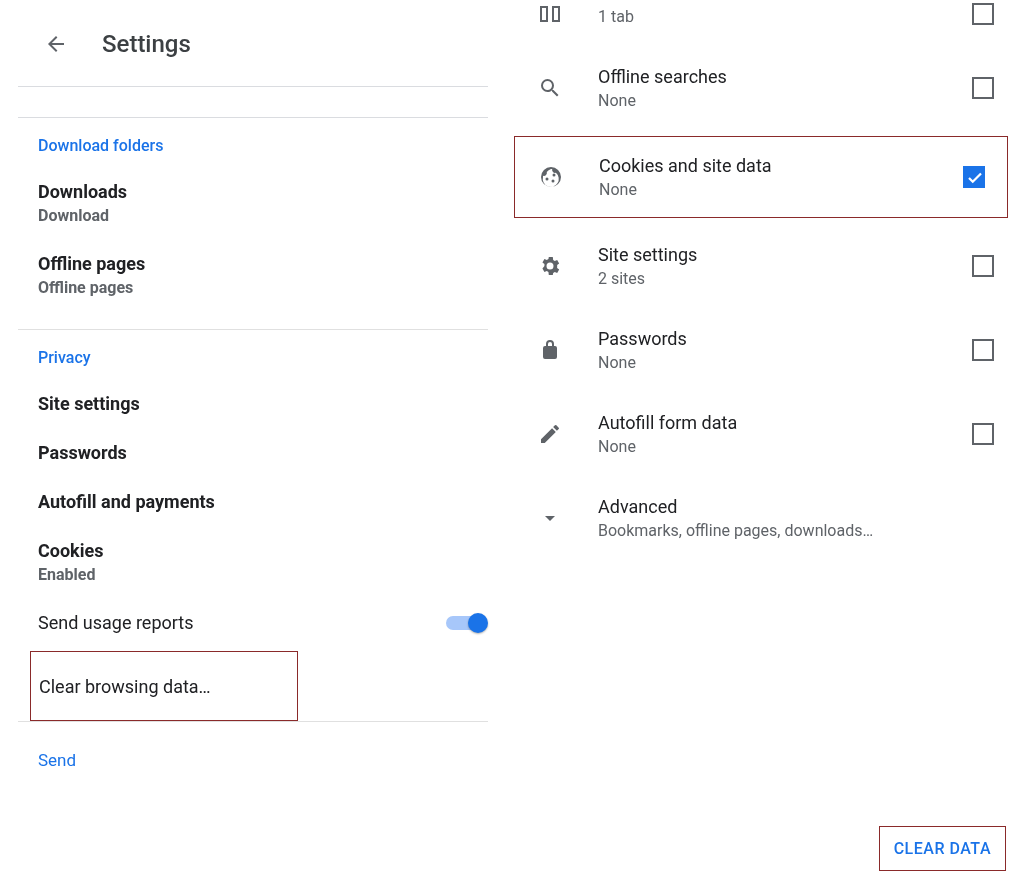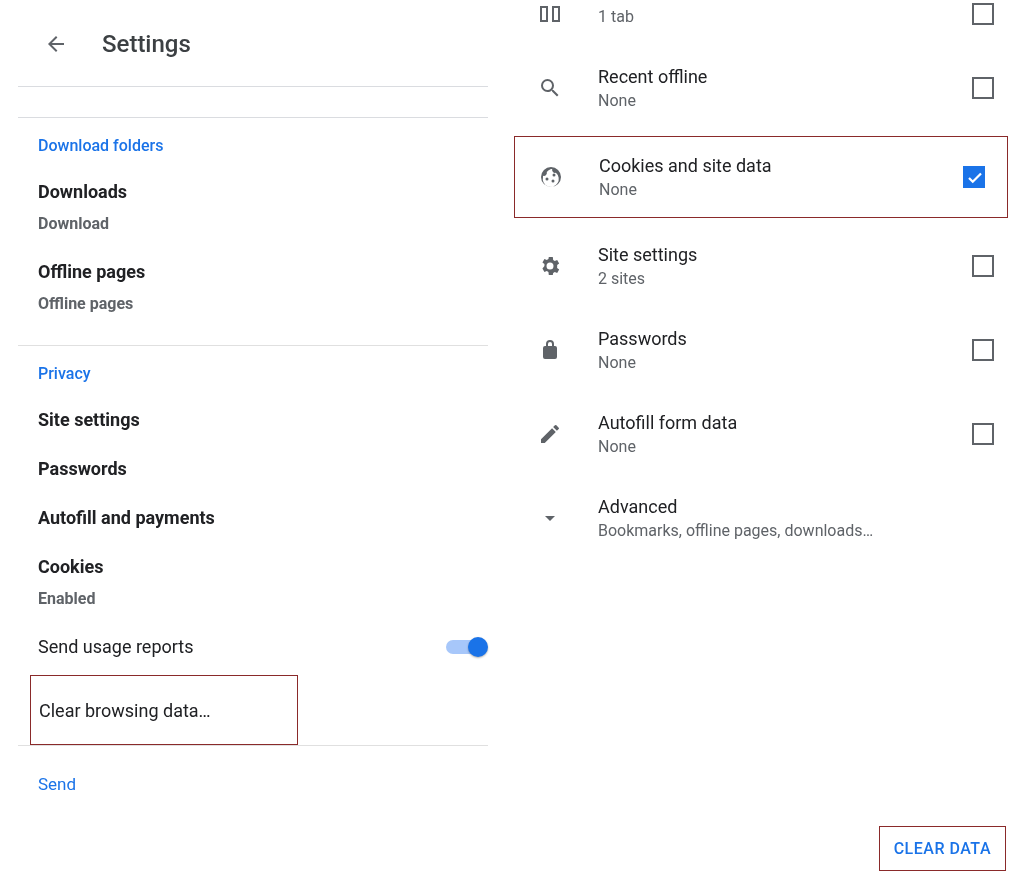--- a/index.html
+++ b/index.html
@@ -29,21 +29,21 @@
 
   .thin-line { height: 1px; background: #dadce0; margin: 0 18px; }
 
   .section-label {
     color:#1a73e8; font-size:16px; font-weight:500;
     margin: 18px 0 12px 38px;
   }
 
   .row { padding: 14px 0 14px 38px; cursor: pointer; font-weight: bold; }
   .row .title { font-size: 18px; color:#202124; }
-  .row .sub   { font-size: 16px; color:#5f6368; margin-top:12px; }
+  .row .sub   { font-size: 16px; color:#5f6368; margin-top:4px; }
 
   .divider { height:1px; background:#e0e0e0; margin: 18px 18px 0 18px; }
 
   .toggle-row { display:flex; align-items:center; justify-content:space-between; padding:14px 22px 14px 38px; }
   .toggle-row .title { font-size:18px; }
   .switch { position: relative; width: 38px; height: 20px; }
   .switch-track { position:absolute; width:34px; height:14px; background:#a7c7fa; border-radius:10px; left:0; top:3px; }
   .switch-thumb { position:absolute; width:20px; height:20px; background:#1a73e8; border-radius:50%; right:-4px; top:0; box-shadow:0 1px 2px rgba(0,0,0,.3); }
 
   .highlight-left {
@@ -177,21 +177,21 @@
       <div class="chk"></div>
     </div>
 
     <div class="opt-row">
       <div class="opt-icon">
         <svg viewBox="0 0 24 24">
             <path d="M15.5 14h-.79l-.28-.27A6.471 6.471 0 0016 9.5 6.5 6.5 0 109.5 16c1.61 0 3.09-.59 4.23-1.57l.27.28v.79l5 4.99L20.49 19l-4.99-5zM9.5 14A4.5 4.5 0 1114 9.5 4.5 4.5 0 019.5 14z"></path>
           </svg>
       </div>
       <div class="opt-text">
-        <div class="t">Recent offline</div>
+        <div class="t">Offline searches</div>
         <div class="s">None</div>
       </div>
       <div class="chk"></div>
     </div>
 
     <div class="highlight-right">
       <div class="opt-row">
         <div class="opt-icon">
           <svg viewBox="0 0 24 24">
               <path d="M12 2a10 10 0 100 20 10 10 0 000-20zm0 2c.4 0 .8 0 1.2.1a3 3 0 003.7 3.7A8 8 0 114 12c0-.4 0-.8.1-1.2A3 3 0 007.8 7.1 8 8 0 0112 4z"></path>

